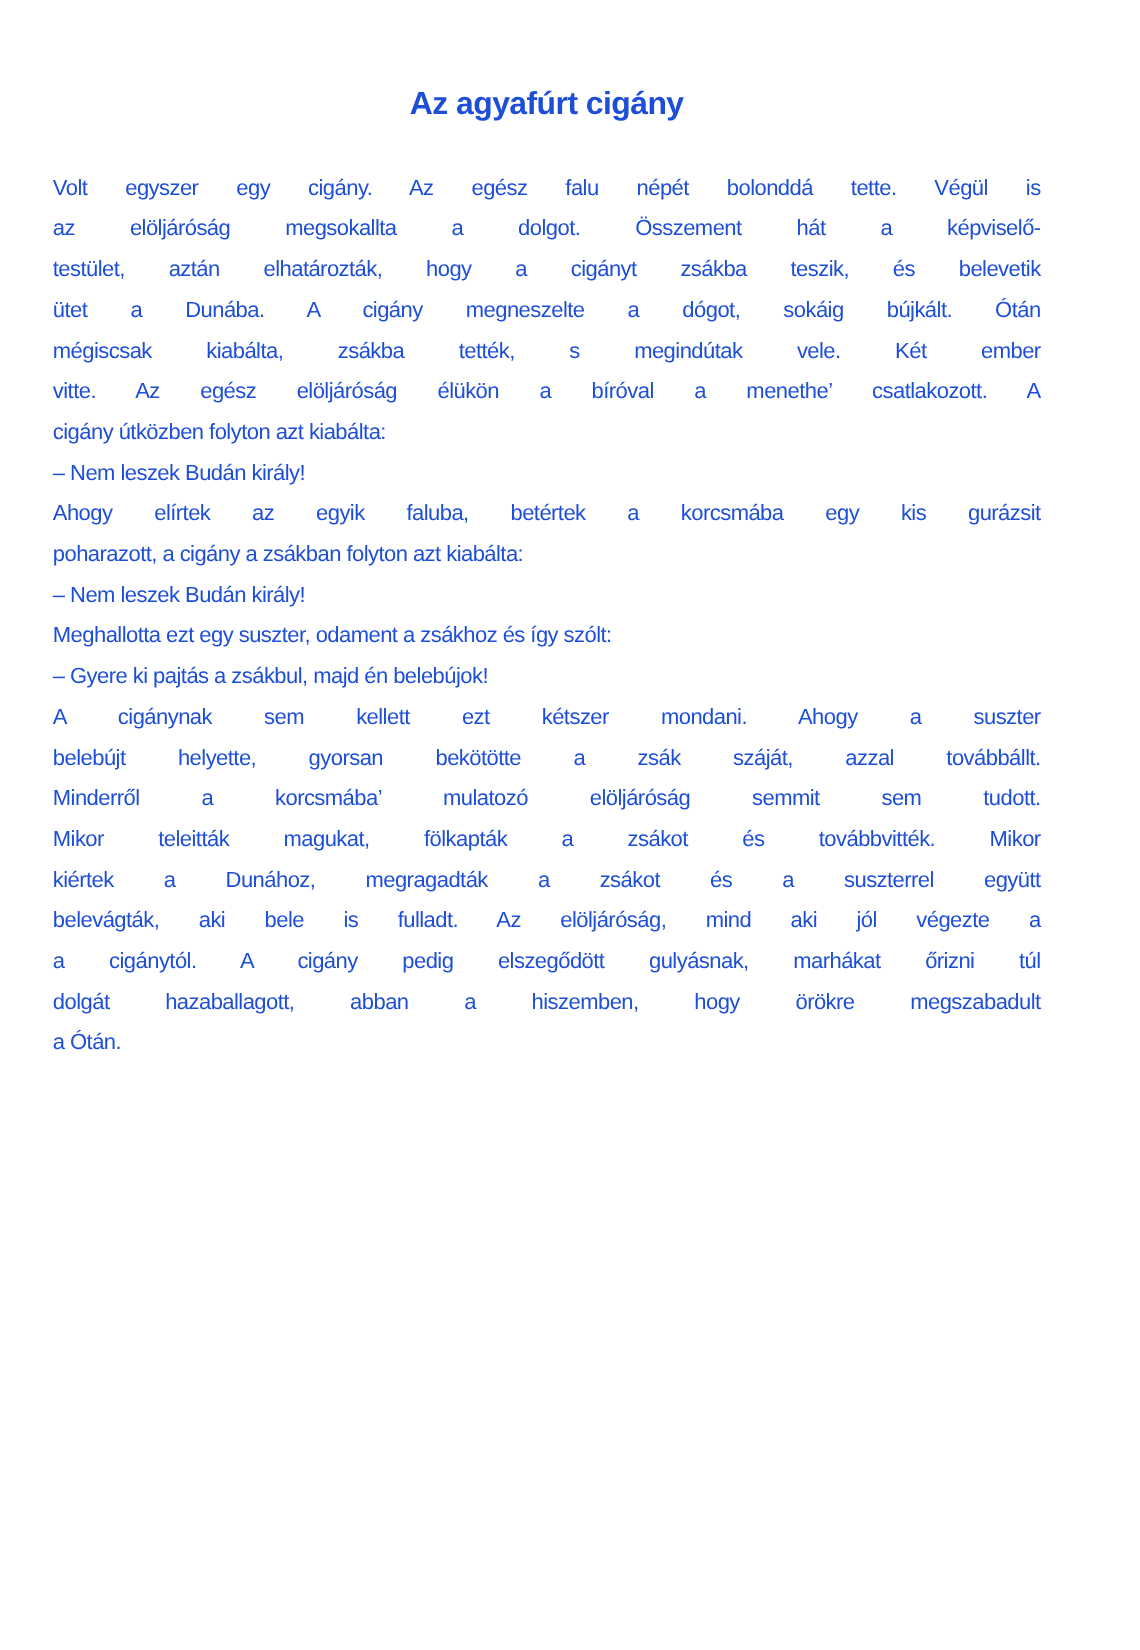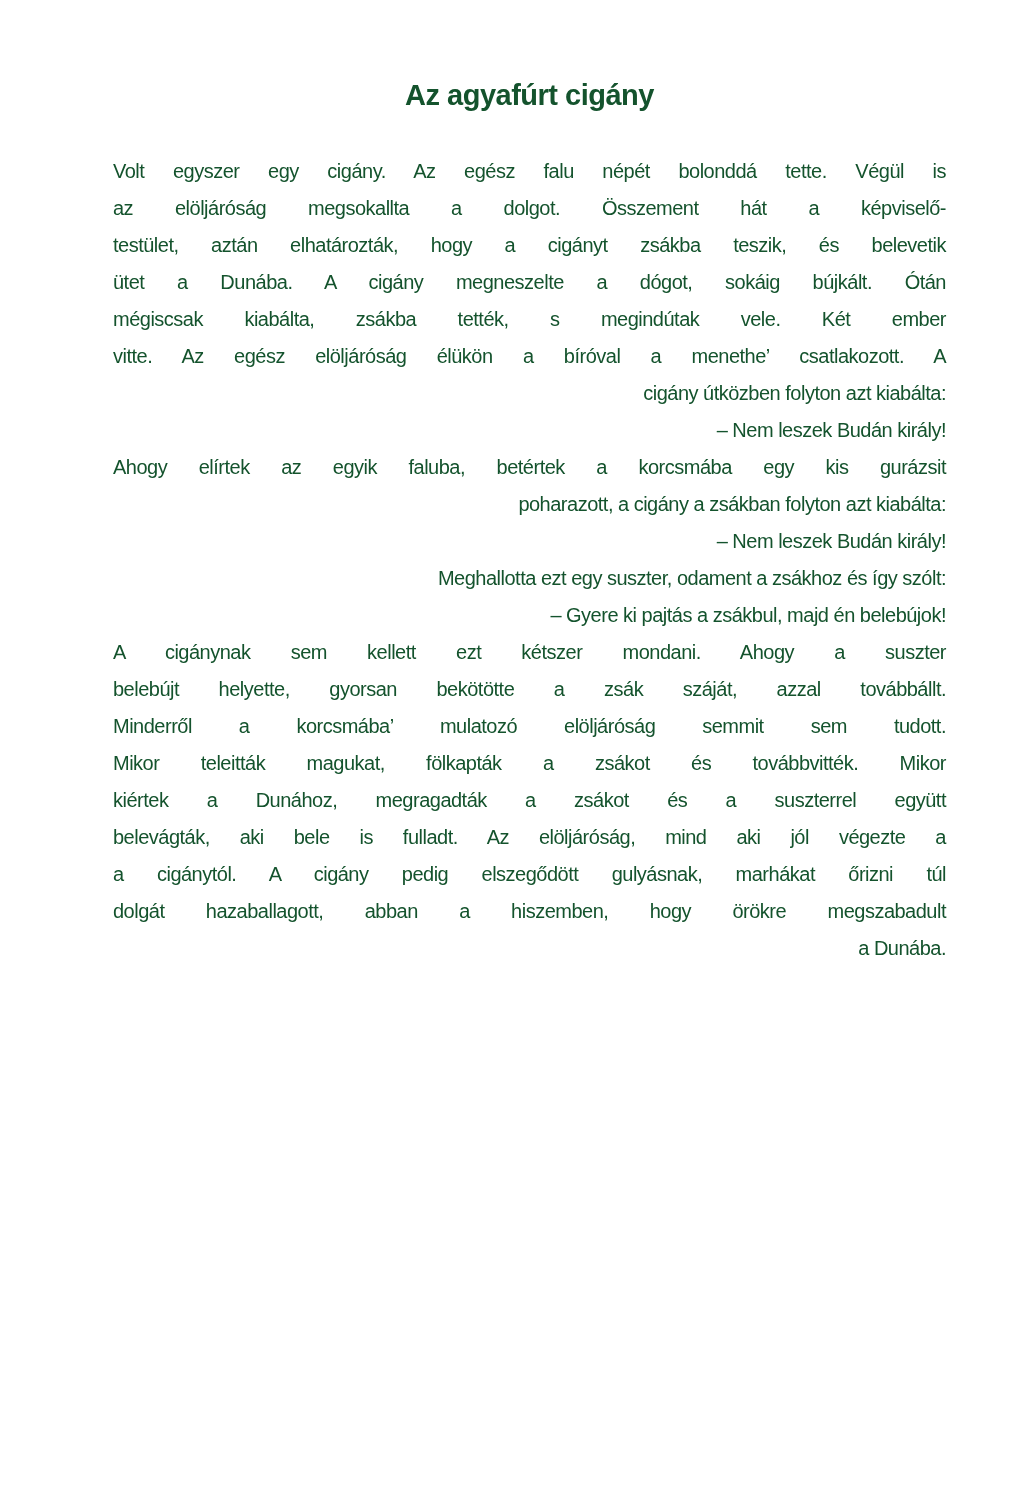--- a/index.html
+++ b/index.html
@@ -6,41 +6,41 @@
     margin: 0;
     padding: 0;
     background: #ffffff;
   }
   .page {
     position: relative;
     width: 1036px;
     height: 1228px;
     background: #ffffff;
     box-sizing: border-box;
-    padding: 77px 90px 0 113px;
+    padding: 77px 90px 0 48px;
     font-family: "Liberation Sans", "DejaVu Sans", sans-serif;
-    color: #14532d;
+    color: #1d4ed8;
     overflow: hidden;
   }
   .title {
     margin: 0;
     font-size: 29px;
     font-weight: bold;
     text-align: center;
     line-height: 37px;
     letter-spacing: -0.5px;
   }
   .body-text {
     margin-top: 39px;
     font-size: 20px;
     line-height: 37px;
     letter-spacing: -0.5px;
   }
   .line {
-    text-align: right;
+    text-align: left;
     white-space: normal;
   }
   .line.justified {
     text-align: justify;
     text-align-last: justify;
   }
 </style>
 </head>
 <body>
 
@@ -61,15 +61,15 @@
       <div class="line">Meghallotta ezt egy suszter, odament a zsákhoz és így szólt:</div>
       <div class="line">– Gyere ki pajtás a zsákbul, majd én belebújok!</div>
       <div class="line justified">A cigánynak sem kellett ezt kétszer mondani. Ahogy a suszter</div>
       <div class="line justified">belebújt helyette, gyorsan bekötötte a zsák száját, azzal továbbállt.</div>
       <div class="line justified">Minderről a korcsmába’ mulatozó elöljáróság semmit sem tudott.</div>
       <div class="line justified">Mikor teleitták magukat, fölkapták a zsákot és továbbvitték. Mikor</div>
       <div class="line justified">kiértek a Dunához, megragadták a zsákot és a suszterrel együtt</div>
       <div class="line justified">belevágták, aki bele is fulladt. Az elöljáróság, mind aki jól végezte a</div>
       <div class="line justified">a cigánytól. A cigány pedig elszegődött gulyásnak, marhákat őrizni túl</div>
       <div class="line justified">dolgát hazaballagott, abban a hiszemben, hogy örökre megszabadult</div>
-      <div class="line">a Dunába.</div>
+      <div class="line">a Ótán.</div>
     </div>
 </div>
 
 </body></html>

